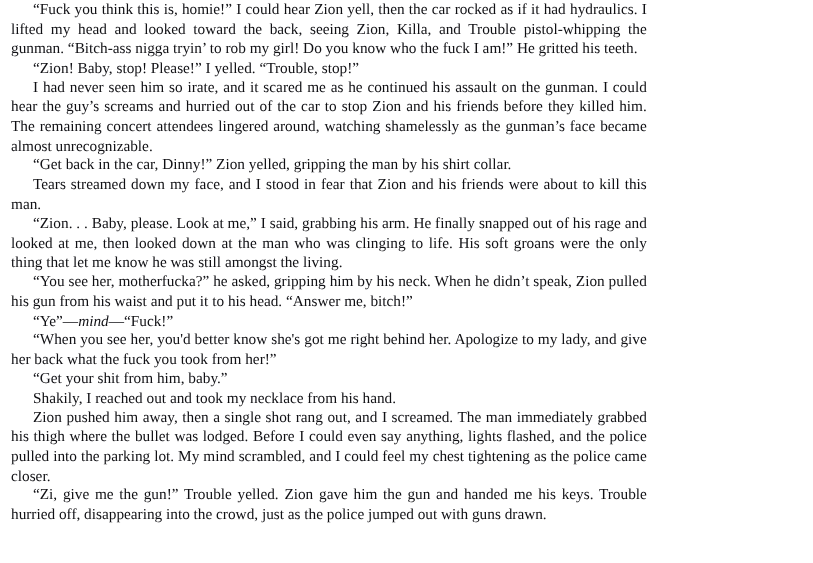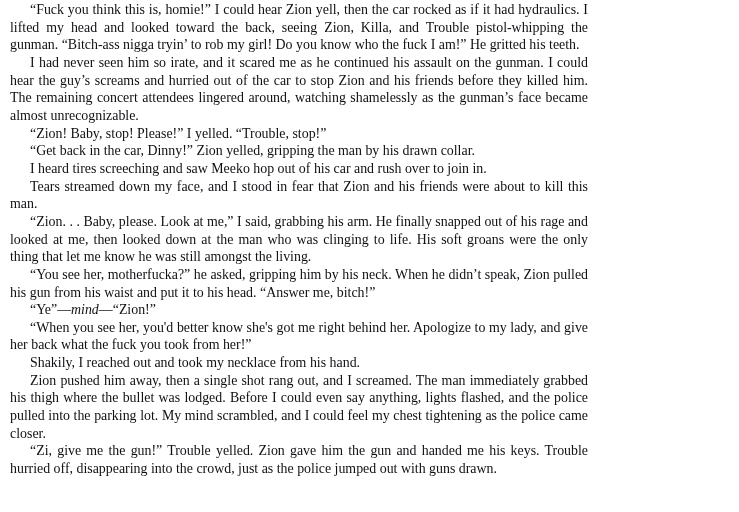--- a/index.html
+++ b/index.html
@@ -33,26 +33,26 @@
   .page-text em {
     font-style: italic;
   }
 </style>
 </head>
 <body>
 
 <div class="book-page">
   <div class="page-text" style="color: rgb(16, 16, 20);">
       <p><span>“Fuck you think this is, homie!” I could hear Zion yell, then the car rocked as if it had hydraulics. I lifted my head and looked toward the back, seeing Zion, Killa, and Trouble pistol-whipping the gunman. “Bitch-ass nigga tryin’ to rob my girl! Do you know who the fuck I am!” He gritted his teeth.</span></p>
+      <p><span>“Zion! Baby, stop! Please!” I yelled. “Trouble, stop!”</span></p>
       <p><span>I had never seen him so irate, and it scared me as he continued his assault on the gunman. I could hear the guy’s screams and hurried out of the car to stop Zion and his friends before they killed him. The remaining concert attendees lingered around, watching shamelessly as the gunman’s face became almost unrecognizable.</span></p>
-      <p><span>“Zion! Baby, stop! Please!” I yelled. “Trouble, stop!”</span></p>
-      <p><span>“Get back in the car, Dinny!” Zion yelled, gripping the man by his drawn collar.</span></p>
-      <p><span>I heard tires screeching and saw Meeko hop out of his car and rush over to join in.</span></p>
+      <p><span>“Get back in the car, Dinny!” Zion yelled, gripping the man by his shirt collar.</span></p>
       <p><span>Tears streamed down my face, and I stood in fear that Zion and his friends were about to kill this man.</span></p>
       <p><span>“Zion. . . Baby, please. Look at me,” I said, grabbing his arm. He finally snapped out of his rage and looked at me, then looked down at the man who was clinging to life. His soft groans were the only thing that let me know he was still amongst the living.</span></p>
       <p><span>“You see her, motherfucka?” he asked, gripping him by his neck. When he didn’t speak, Zion pulled his gun from his waist and put it to his head. “Answer me, bitch!”</span></p>
-      <p><span>“Ye”—</span><em>mind</em><span>—“Zion!”</span></p>
+      <p><span>“Ye”—</span><em>mind</em><span>—“Fuck!”</span></p>
       <p><span>“When you see her, you'd better know she's got me right behind her. Apologize to my lady, and give her back what the fuck you took from her!”</span></p>
+      <p><span>“Get your shit from him, baby.”</span></p>
       <p><span>Shakily, I reached out and took my necklace from his hand.</span></p>
       <p><span>Zion pushed him away, then a single shot rang out, and I screamed. The man immediately grabbed his thigh where the bullet was lodged. Before I could even say anything, lights flashed, and the police pulled into the parking lot. My mind scrambled, and I could feel my chest tightening as the police came closer.</span></p>
       <p><span>“Zi, give me the gun!” Trouble yelled. Zion gave him the gun and handed me his keys. Trouble hurried off, disappearing into the crowd, just as the police jumped out with guns drawn.</span></p>
     </div>
 </div>
 
 </body></html>

